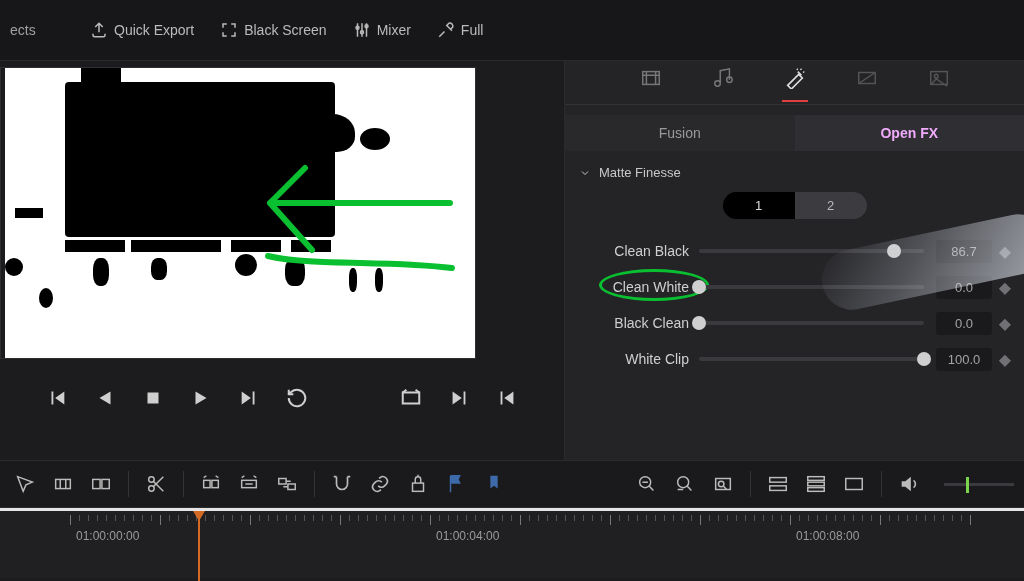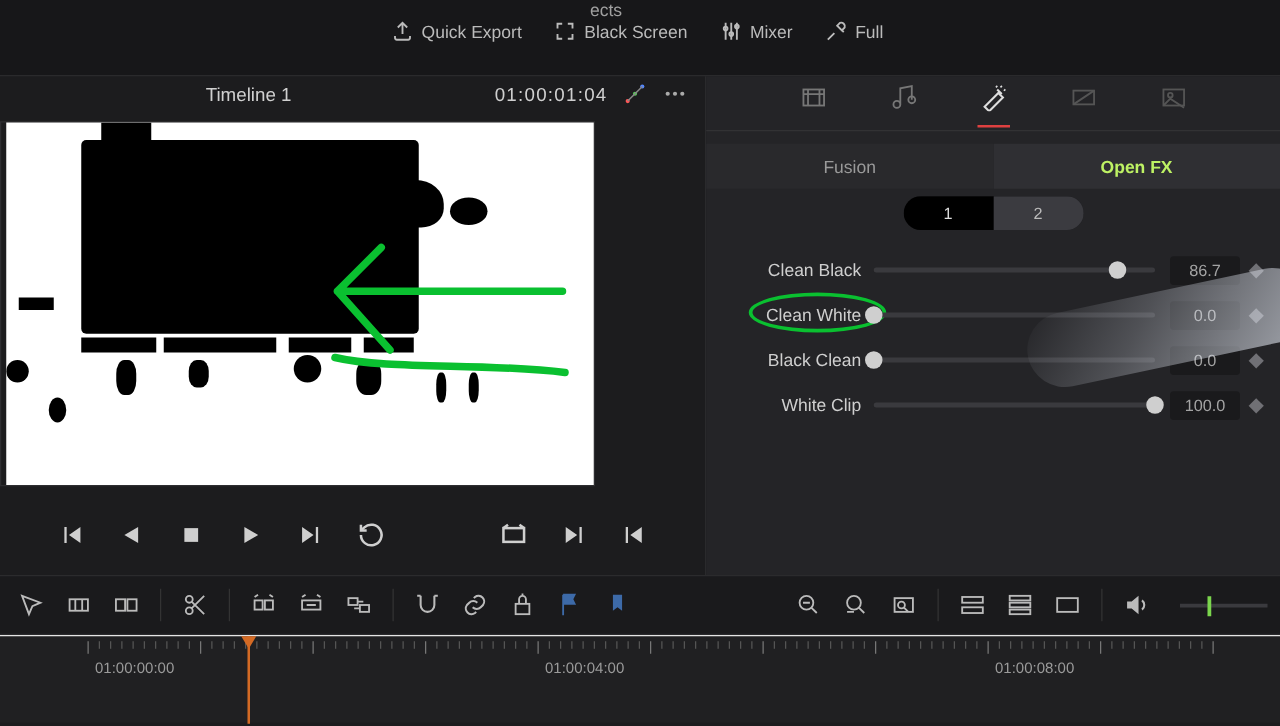--- a/index.html
+++ b/index.html
@@ -14,21 +14,20 @@
     font-size: 13px;
   }
 
   
   .topbar {
     height: 60px;
     display:flex;
     align-items:center;
     padding: 0 10px;
     background:#171719;
-    flex-direction:column;
   }
   .topbar-left { width:80px; color:#a0a0a0; font-size:14px; }
   .topbar-center {
     flex:1;
     display:flex;
     align-items:center;
     justify-content:center;
     gap:8px;
   }
   .title-main { font-size:17px; font-weight:600; color:#e8e8e8; }
@@ -143,21 +142,21 @@
   }
   .fx-tab {
     flex:1;
     display:flex;
     align-items:center;
     justify-content:center;
     color:#9a9a9a;
     font-size:14px;
     background:#29292c;
   }
-  .fx-tab.active { color:#bef264; font-weight:600; background:#2f2f33; }
+  .fx-tab.active { color:#f0abfc; font-weight:600; background:#2f2f33; }
 
   .section-head {
     display:flex;
     align-items:center;
     gap:8px;
     padding:14px 14px 6px 14px;
     color:#c8c8c8;
   }
   .section-head svg{ width:12px; height:12px; stroke:#c8c8c8; fill:none; stroke-width:2; }
 
@@ -249,21 +248,21 @@
   .tb-spacer { flex:1; }
   .zoom-slider { display:flex; align-items:center; gap:8px; margin-left:12px; }
   .zoom-track{ width:70px; height:3px; background:#3a3a3e; position:relative; }
   .zoom-knob{ position:absolute; left:22px; top:-6px; width:3px; height:16px; background:#7bd64d; }
 
   
   .timeline {
     height:70px;
     position:relative;
     background:#202022;
-    border-top:1px solid #e5e5e5;
+    border-top:3px solid #e5e5e5;
   }
   .ruler {
     position:absolute; left:70px; right:0; top:4px; height:30px;
   }
   .tick { position:absolute; top:0; width:1px; height:6px; background:#555; }
   .tick.big { height:10px; background:#777; }
   .ruler-label{
     position:absolute; top:14px;
     color:#9b9b9b; font-size:12px;
     transform:translateX(-4px);
@@ -312,39 +311,20 @@
           <path d="M14 7l6 6M3 21l7-7M16 3a4 4 0 0 1 5 5l-3 3-5-5z"></path>
         </svg>
       <span>Full</span>
     </div>
   </div>
 </div>
 
 <div class="split">
 
   <div class="left-pane">
-    <div class="left-head">
-      <span class="tl-title">Timeline 1</span>
-      <span class="timecode">01:00:01:04</span>
-      <span class="wand-btn">
-        <svg viewBox="0 0 24 24">
-            <circle cx="5" cy="19" r="2" fill="#ff5555"></circle>
-            <circle cx="12" cy="12" r="2" fill="#55cc55"></circle>
-            <circle cx="19" cy="5" r="2" fill="#5588ff"></circle>
-            <path stroke="#888" stroke-width="1.5" d="M5 19L19 5"></path>
-          </svg>
-      </span>
-      <span class="dots-btn">
-        <svg viewBox="0 0 24 24">
-            <circle cx="5" cy="12" r="2" fill="#aaa"></circle>
-            <circle cx="12" cy="12" r="2" fill="#aaa"></circle>
-            <circle cx="19" cy="12" r="2" fill="#aaa"></circle>
-          </svg>
-      </span>
-    </div>
 
     <div class="preview-wrap">
       <div class="preview-border">
         <div class="preview">
           <span class="blob a"></span>
             <span class="blob b"></span>
             <span class="blob c"></span>
           <span class="blob d"></span>
             <span class="blob e"></span>
             <span class="blob f"></span>
@@ -425,20 +405,26 @@
               <path d="M3 19l6-6 12 8"></path>
             </svg></span>
       </div>
     </div>
 
     <div class="fx-tabs">
       <div class="fx-tab">Fusion</div>
       <div class="fx-tab active">Open FX</div>
     </div>
 
+    <div class="section-head">
+      <svg viewBox="0 0 24 24">
+          <path d="M6 9l6 6 6-6"></path>
+        </svg>
+      <span>Matte Finesse</span>
+    </div>
 
     <div class="seg-wrap">
       <div class="seg">
         <div class="sel">1</div>
         <div class="unsel">2</div>
       </div>
     </div>
 
     <div style="position:relative">
       <div class="highlight-circ" style="left:34px; top:36px;"></div>

